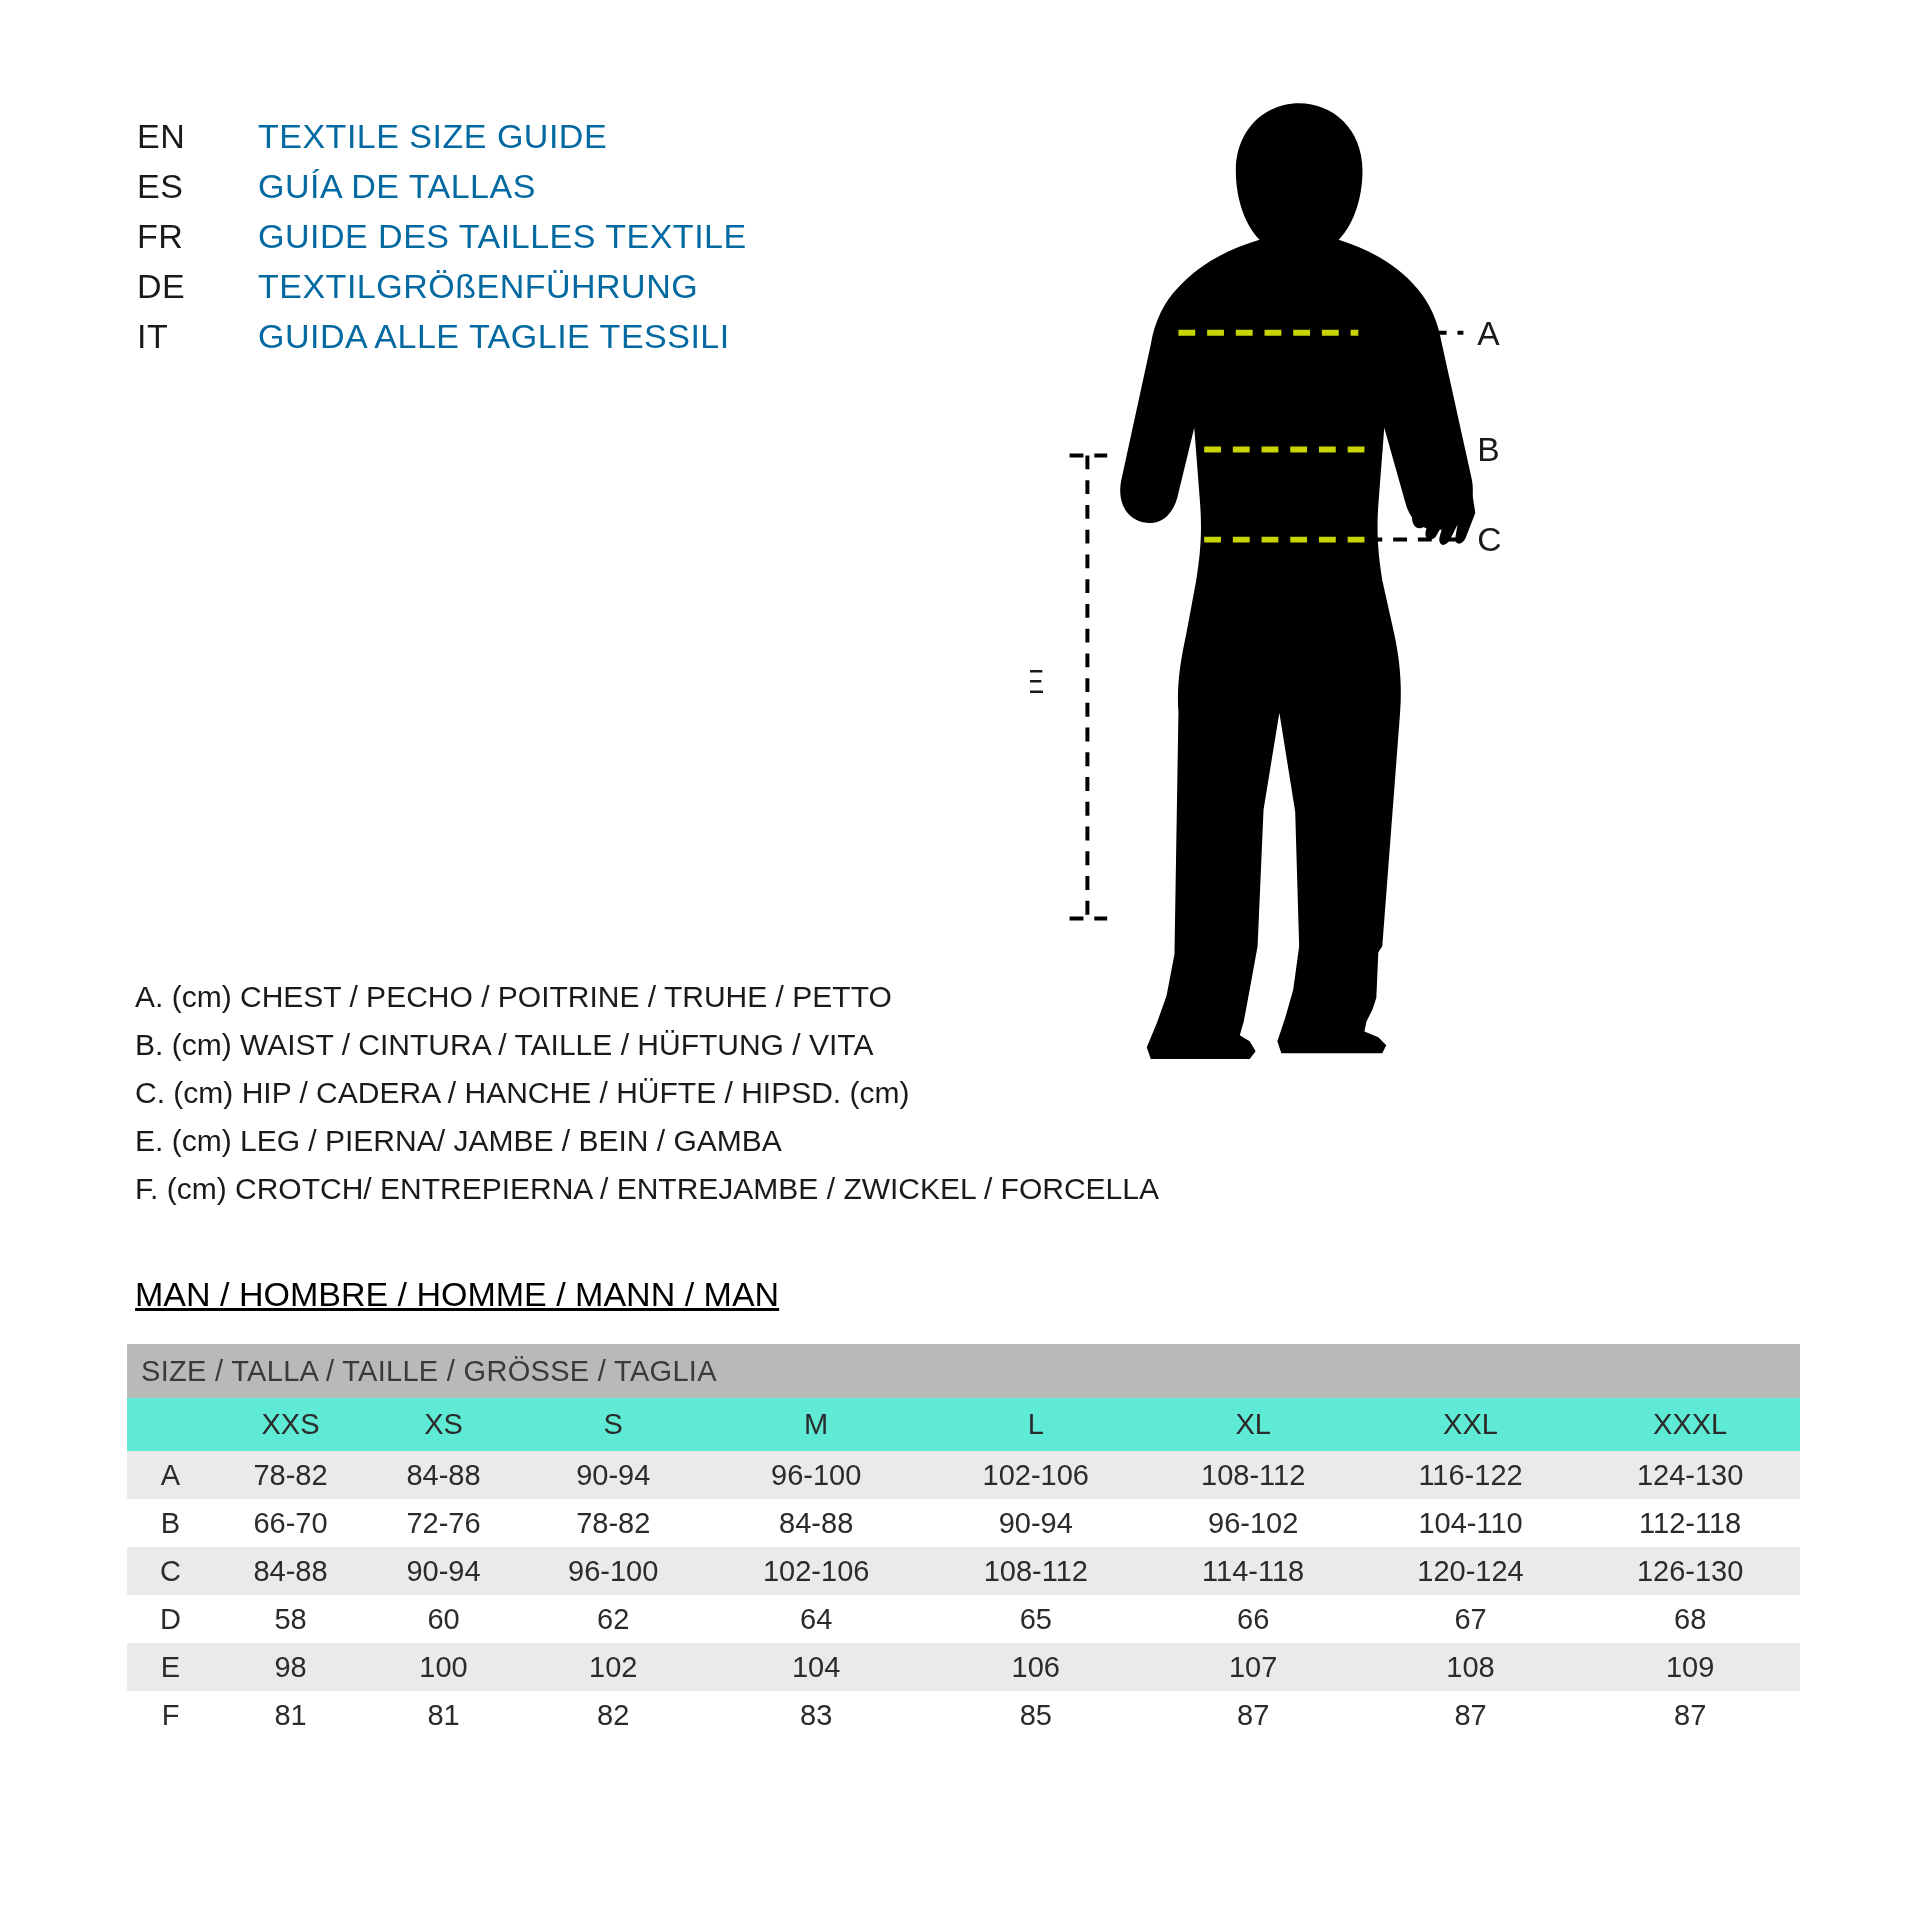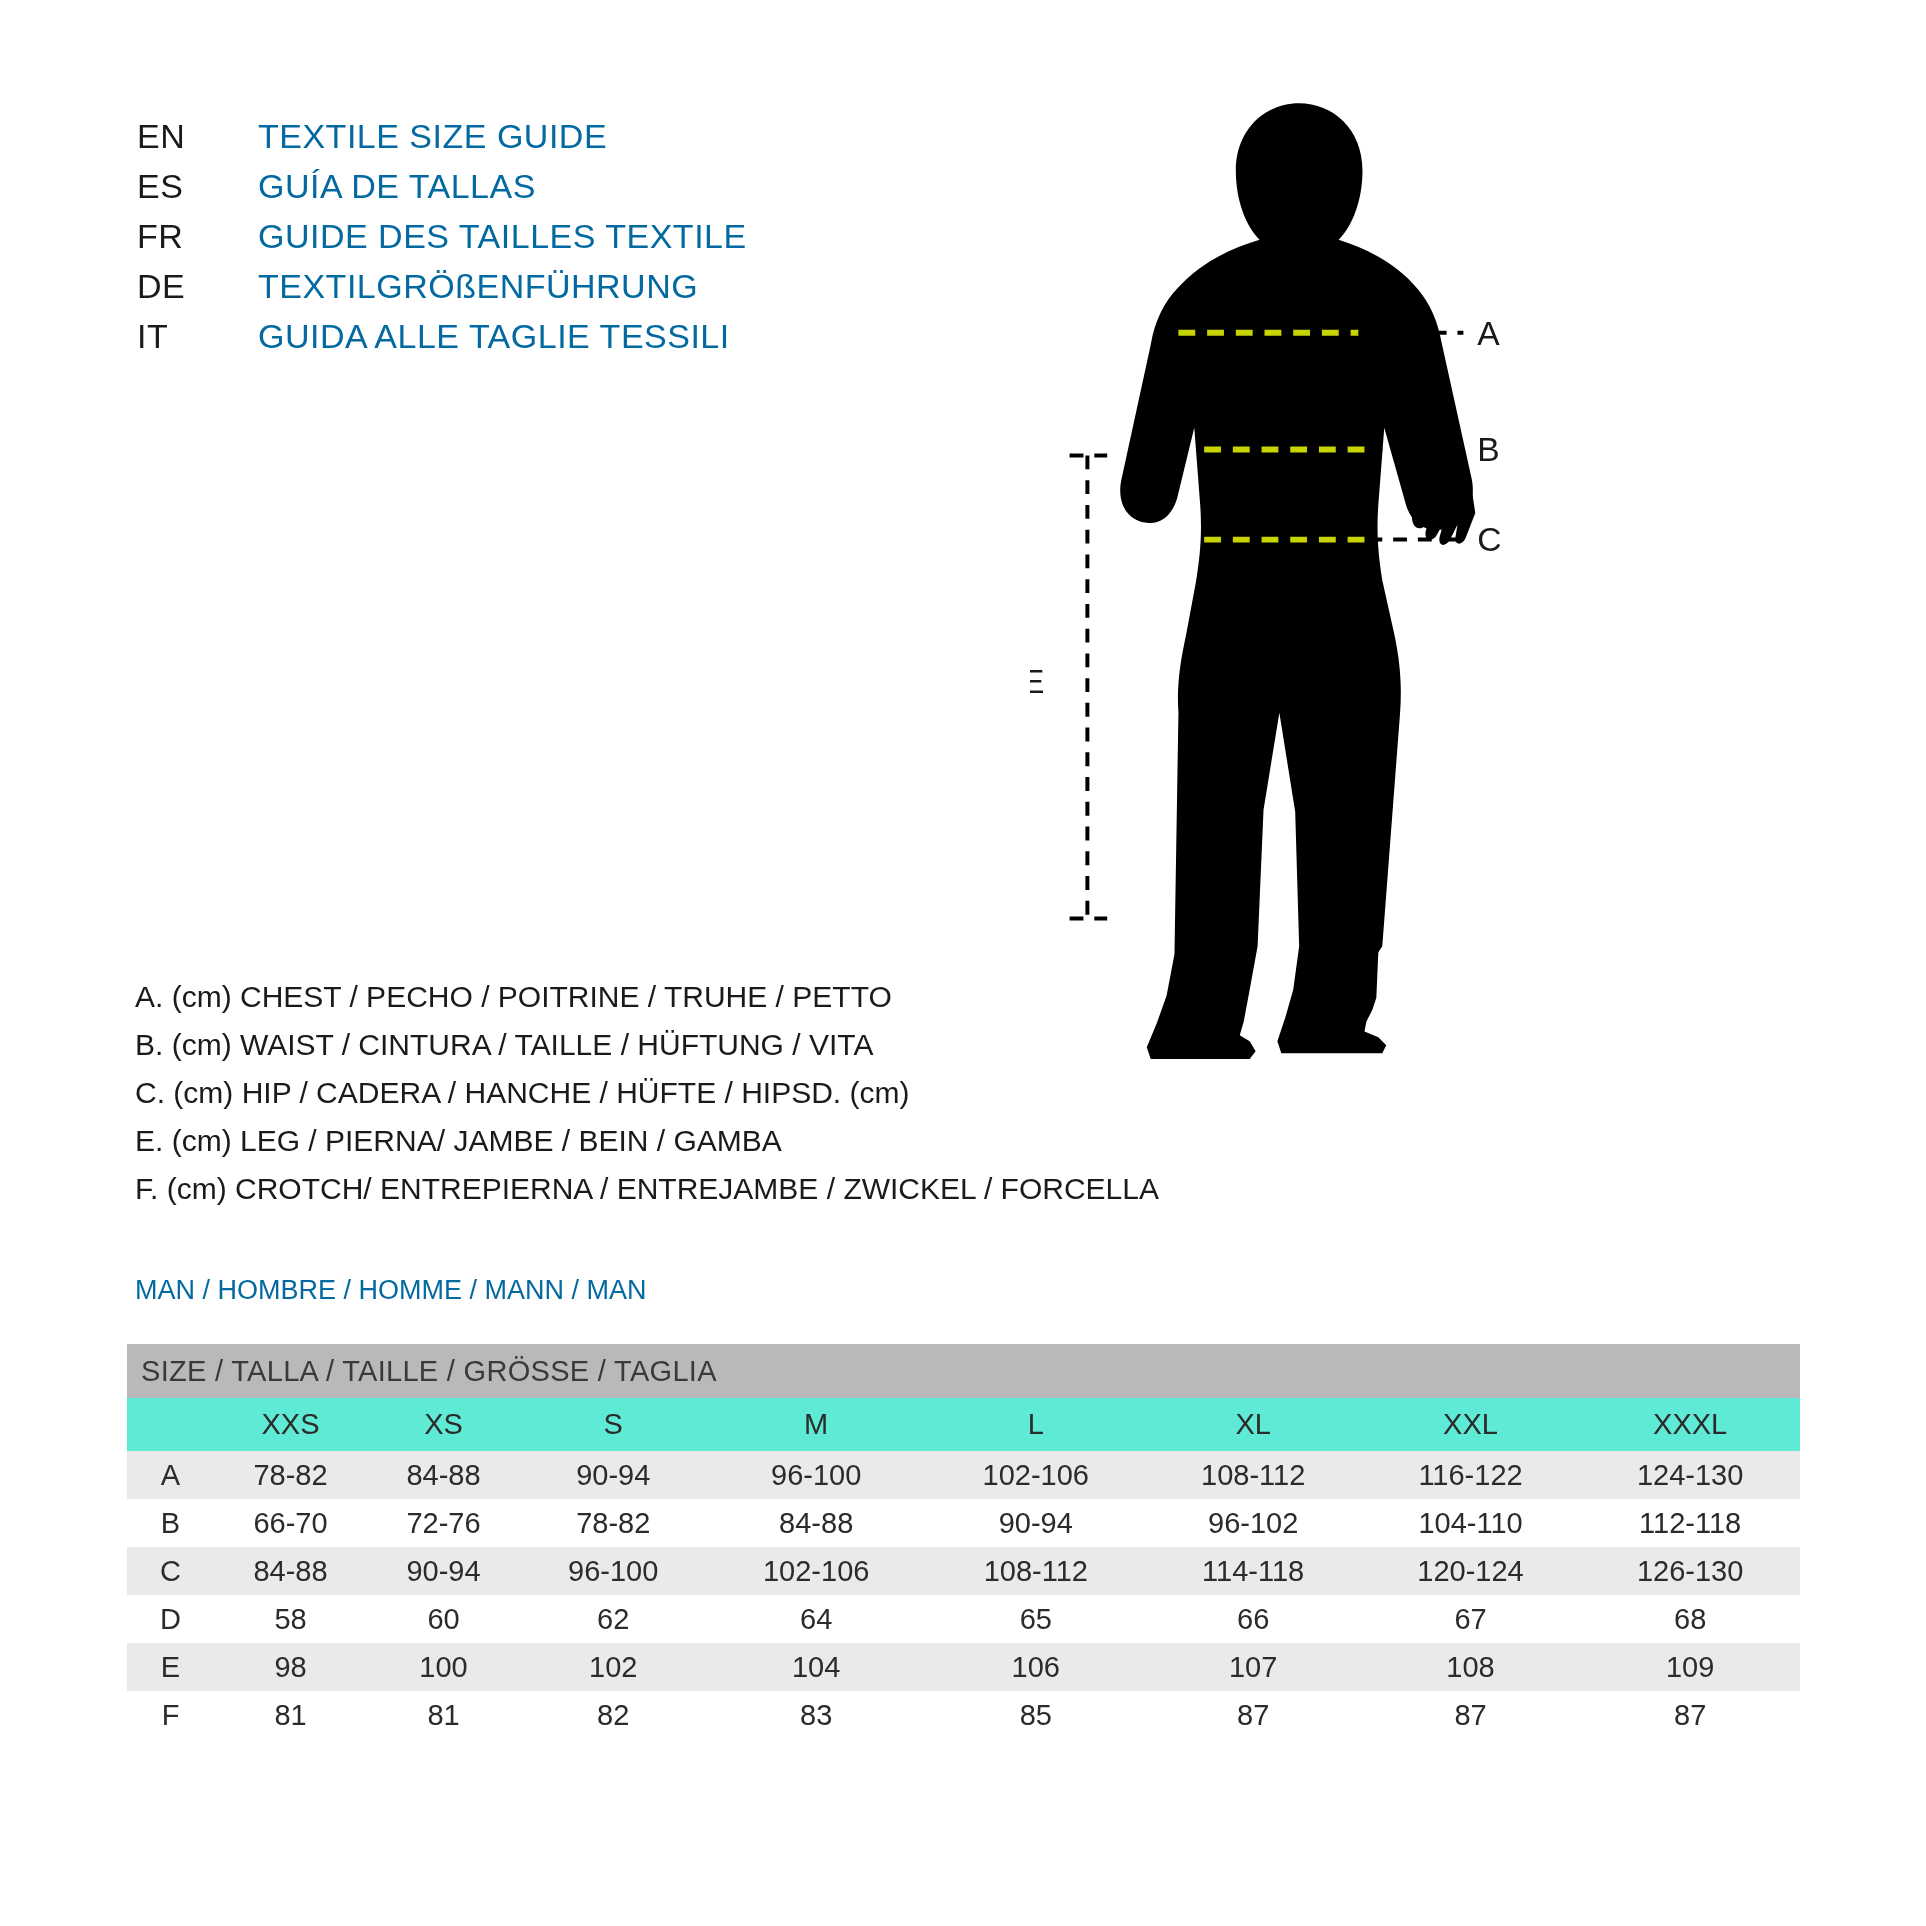--- a/index.html
+++ b/index.html
@@ -52,23 +52,24 @@
   .legend-line {
     font-size: 30px;
     line-height: 48px;
     color: #1a1a1a;
     white-space: nowrap;
   }
   .legend-gender {
     position: absolute;
     left: 135px;
     top: 1275px;
-    font-size: 27px;
-    color: #0369a1;
+    font-size: 34px;
+    color: #000000;
     white-space: nowrap;
+    text-decoration: underline;
   }
 
   
   .figure-area {
     position: absolute;
     left: 1030px;
     top: 79px;
     width: 851px;
     height: 1129px;
   }

